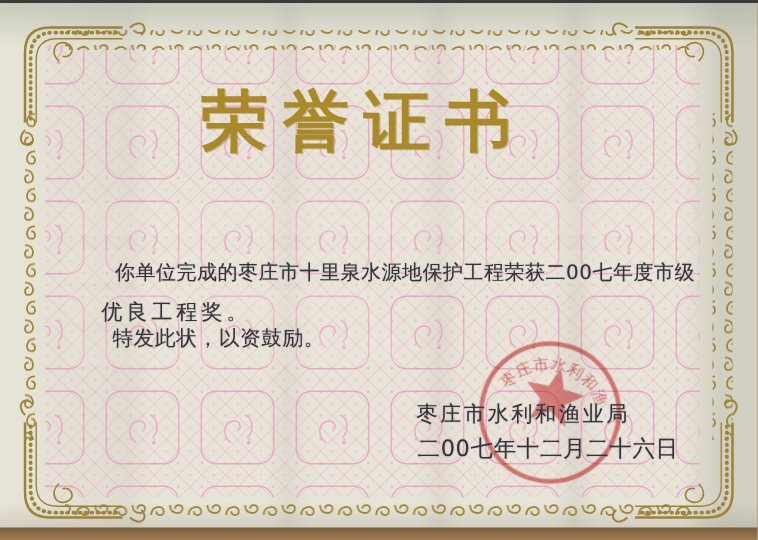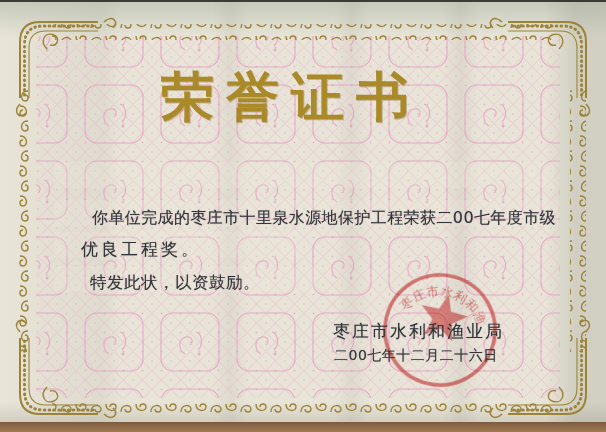--- a/index.html
+++ b/index.html
@@ -32,23 +32,23 @@
   .title{
     position:absolute;left:0;top:62px;width:606px;text-align:center;
     transform:translateX(-12px);
     font-family:"DejaVu Serif",serif;font-weight:bold;
     font-size:53px;letter-spacing:12px;color:#aa8a28;
     text-shadow:1px 1px 0 rgba(120,92,20,.35);
   }
   .l-recipient{left:57px;top:170px;font-size:17px;letter-spacing:3px;}
   .l-body1{left:92px;top:208px;font-size:16px;letter-spacing:.4px;}
   .l-body2{left:57px;top:238px;font-size:17px;letter-spacing:3px;margin-left:24px;}
-  .l-closing{left:90px;top:272px;font-size:16.5px;letter-spacing:.5px;}
+  .l-closing{left:90px;top:260px;font-size:16.5px;letter-spacing:.5px;}
   .l-issuer{left:333px;top:320px;font-size:17px;letter-spacing:2px;}
-  .l-date{left:334px;top:347px;font-size:14px;letter-spacing:.5px;}
+  .l-date{left:334px;top:347px;font-size:18px;letter-spacing:.5px;}
 </style>
 </head>
 <body>
 
 <div class="photo">
   <div class="paper"></div>
 
   <svg class="deco" width="606" height="432" viewBox="0 0 606 432">
     <defs>
       <pattern id="lat" width="19" height="19" patternUnits="userSpaceOnUse">

